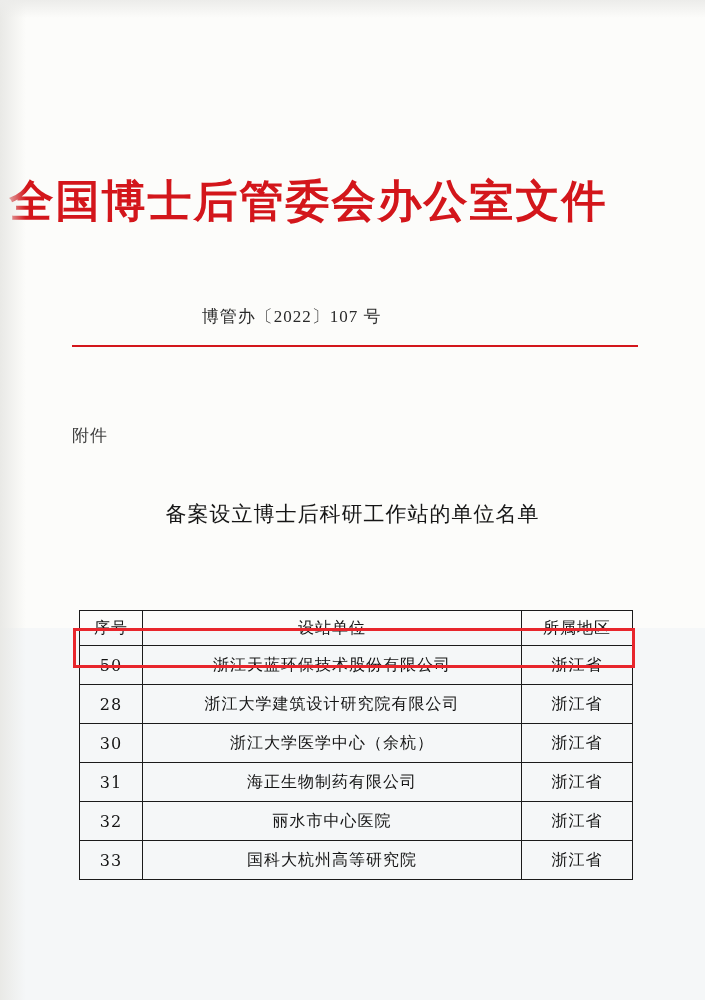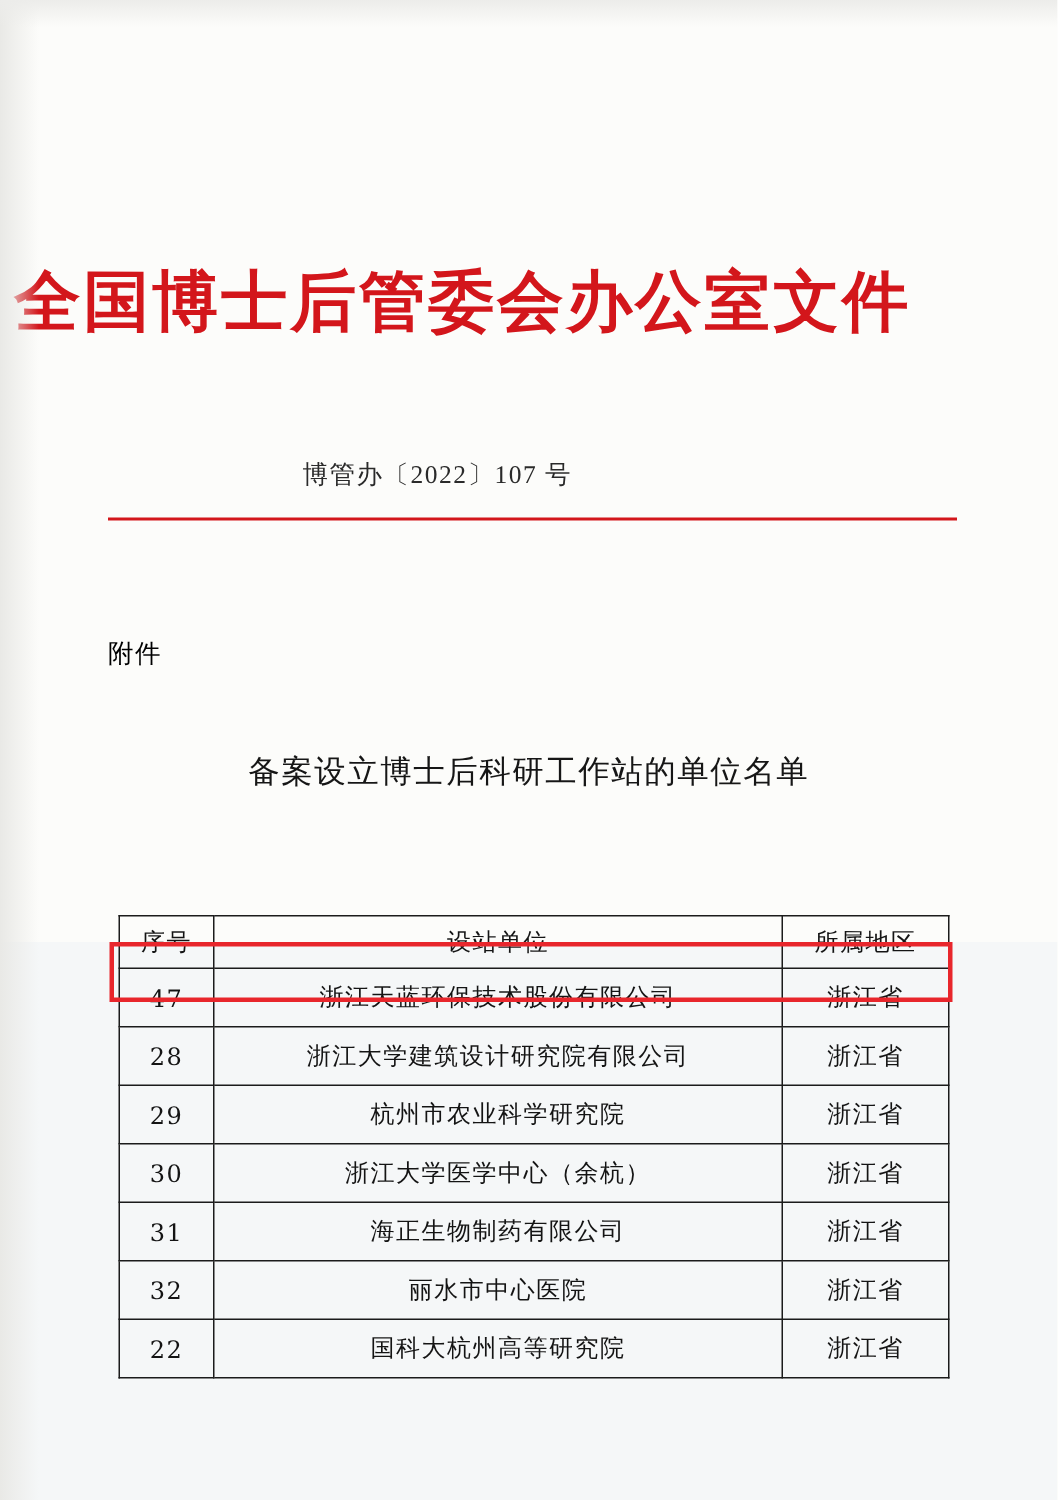--- a/index.html
+++ b/index.html
@@ -73,21 +73,21 @@
     top: 345px;
     width: 566px;
     height: 2px;
     background: #d3161b;
   }
   .attachment-label {
     position: absolute;
     left: 72px;
     top: 424px;
     font-size: 17px;
-    color: #000000;
+    color: #404040;
     letter-spacing: 1px;
     text-align: center;
   }
   .list-title {
     position: absolute;
     left: 0;
     top: 500px;
     width: 705px;
     text-align: center;
     font-size: 21px;
@@ -173,51 +173,46 @@
     <table class="unit-table">
       <thead>
         <tr>
           <th class="col-no">序号</th>
           <th class="col-unit">设站单位</th>
           <th class="col-region">所属地区</th>
         </tr>
       </thead>
       <tbody id="table-body">
           <tr class="highlight-row">
-            <td class="col-no">47</td>
+            <td class="col-no">50</td>
             <td class="col-unit">浙江天蓝环保技术股份有限公司</td>
             <td class="col-region">浙江省</td>
           </tr>
           <tr>
             <td class="col-no">28</td>
             <td class="col-unit">浙江大学建筑设计研究院有限公司</td>
             <td class="col-region">浙江省</td>
           </tr>
           <tr>
-            <td class="col-no">29</td>
-            <td class="col-unit">杭州市农业科学研究院</td>
-            <td class="col-region">浙江省</td>
-          </tr>
-          <tr>
             <td class="col-no">30</td>
             <td class="col-unit">浙江大学医学中心（余杭）</td>
             <td class="col-region">浙江省</td>
           </tr>
           <tr>
             <td class="col-no">31</td>
             <td class="col-unit">海正生物制药有限公司</td>
             <td class="col-region">浙江省</td>
           </tr>
           <tr>
             <td class="col-no">32</td>
             <td class="col-unit">丽水市中心医院</td>
             <td class="col-region">浙江省</td>
           </tr>
           <tr>
-            <td class="col-no">22</td>
+            <td class="col-no">33</td>
             <td class="col-unit">国科大杭州高等研究院</td>
             <td class="col-region">浙江省</td>
           </tr>
         </tbody>
     </table>
 
     <div class="highlight-box"></div>
   </div>
 </div>
 

